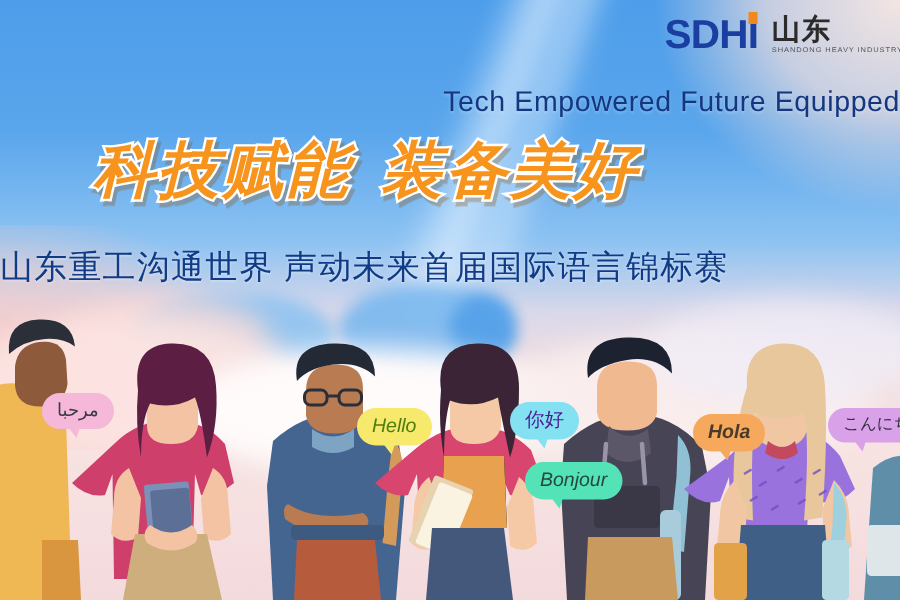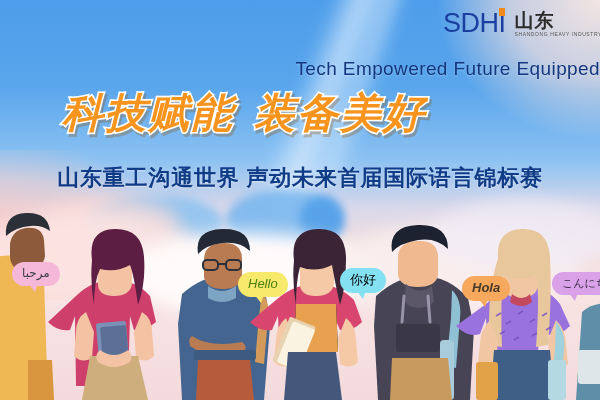--- a/index.html
+++ b/index.html
@@ -61,21 +61,21 @@
          border-radius:50%; }
 
   
   #logo {
     position:absolute; right:-2px; top:10px;
     display:flex; align-items:center; gap:9px;
     z-index:40;
   }
   .logo-mark {
     position:relative;
-    font-size:27px; font-weight:normal; letter-spacing:-.5px;
+    font-size:27px; font-weight:bold; letter-spacing:-.5px;
     color:#1b3fa0; line-height:1;
     font-family:"Liberation Sans","DejaVu Sans",sans-serif;
   }
   .logo-dot {
     position:absolute; right:1px; top:-2px;
     width:6px; height:8px; background:#f08a1c;
   }
   .logo-cn { display:flex; flex-direction:column; gap:1px; }
   .logo-cn-main {
     font-size:19px; font-weight:bold; color:#2b2b2b; line-height:1;
@@ -101,22 +101,22 @@
     letter-spacing:2px;
     color:#f7941d;
     -webkit-text-stroke:3.2px #ffffff;
     paint-order:stroke fill;
     filter:drop-shadow(2px 3px 0 rgba(140,80,10,.30));
     white-space:nowrap;
   }
   #headline .gap { display:inline-block; width:20px; }
   #subtitle {
     position:absolute; top:163px; left:0; width:600px;
-    text-align:center; z-index:30;
-    font-size:22px; font-weight:bold; letter-spacing:.8px;
+    text-align:left; z-index:30;
+    font-size:22px; font-weight:normal; letter-spacing:.8px;
     color:#103b86;
     text-shadow:0 1px 2px rgba(255,255,255,.45);
     white-space:nowrap;
   }
 
   
   #people { position:absolute; left:0; bottom:0; width:600px; height:160px; z-index:20; } 
 
   
   .bubble {
@@ -127,24 +127,24 @@
     white-space:nowrap;
     color:#3a3a46;
     display:flex; align-items:center; justify-content:center;
   }
   .bubble::after {
     content:""; position:absolute; bottom:-6px; left:16px;
     border-left:7px solid transparent;
     border-right:3px solid transparent;
     border-top:9px solid var(--tail,#fff);
   }
-  .bub-ar   { left:12px;  top:262px; background:#f5b8d8; --tail:#f5b8d8; font-size:12px; }
+  .bub-ar   { left:28px;  top:262px; background:#f5b8d8; --tail:#f5b8d8; font-size:12px; }
   .bub-ko   { left:148px; top:278px; background:#f6a05c; --tail:#f6a05c; font-size:9px; color:#4a3a30;}
   .bub-en   { left:238px; top:272px; background:#f7e96b; --tail:#f7e96b; font-style:italic; font-size:13px; color:#4d7c0f;}
-  .bub-zh   { left:340px; top:268px; background:#84e1f2; --tail:#84e1f2; font-size:13px; color:#000000;}
+  .bub-zh   { left:340px; top:268px; background:#84e1f2; --tail:#84e1f2; font-size:13px; color:#4c1d95;}
   .bub-fr   { left:350px; top:308px; background:#53e3b6; --tail:#53e3b6; font-style:italic; font-size:13px; color:#25483c;}
   .bub-es   { left:462px; top:276px; background:#f6a95c; --tail:#f6a95c; font-style:italic; font-size:13px; color:#4a3a2a;font-weight:bold;}
   .bub-ja   { left:552px; top:272px; background:#d9a2e8; --tail:#d9a2e8; font-size:11px; color:#3b2b46;}
 </style>
 </head>
 <body>
 
 <div id="poster">
 
   <div class="sky-warm-right"></div>
@@ -270,20 +270,23 @@
 
   <div class="bubble bub-ar">
       <span>مرحبا</span>
     </div>
   <div class="bubble bub-en">
       <span>Hello</span>
     </div>
   <div class="bubble bub-zh">
       <span>你好</span>
     </div>
+  <div class="bubble bub-fr">
+      <span>Bonjour</span>
+    </div>
   <div class="bubble bub-es">
       <span>Hola</span>
     </div>
   <div class="bubble bub-ja">
       <span>こんにちは</span>
     </div>
 
 </div>
 
 </body></html>

